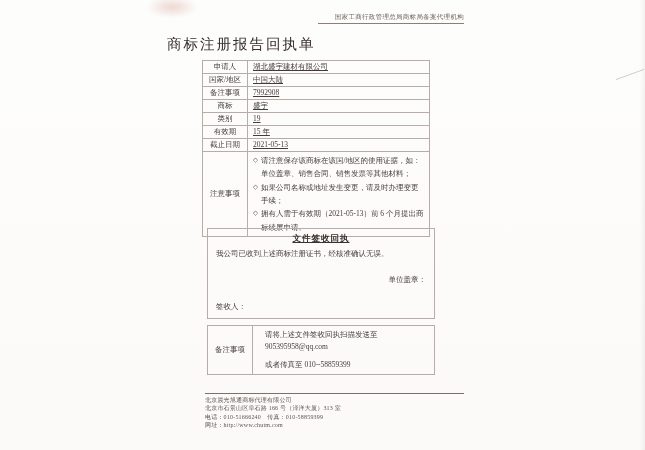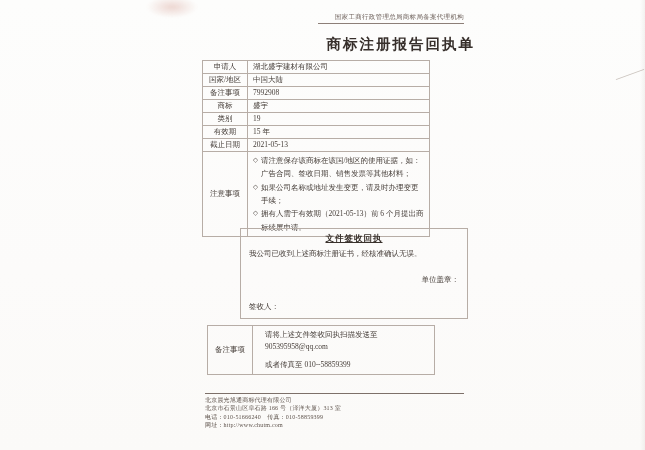--- a/index.html
+++ b/index.html
@@ -28,40 +28,40 @@
     background:linear-gradient(to left, rgba(150,138,128,0.10), rgba(150,138,128,0));
   }
   
   .agency {
     position:absolute; top:13px; left:318px; width:146px;
     text-align:right; font-size:6.5px; letter-spacing:0.3px;
     color:#6d605a; border-bottom:1px solid #8d7f78; padding-bottom:1px;
   }
   .doc-title {
     position:absolute; top:35px; left:167px; width:308px;
-    text-align:right; font-size:14.5px; font-weight:bold;
+    text-align:left; font-size:14.5px; font-weight:normal;
     letter-spacing:2px; color:#372f2b;
   }
   
   .info-table {
     position:absolute; left:202px; top:60px; width:228px;
     border-collapse:collapse; font-size:7.5px; color:#443c37;
   }
   .info-table td { border:1px solid #b7ada6; height:13px; line-height:1.1; }
   .info-table td.lbl { width:45px; text-align:center; padding:0 2px; }
-  .info-table td.val { padding-left:5px; }
+  .info-table td.val { padding-left:5px;text-decoration:underline; }
   .info-table td.notes-cell {
     height:62px; vertical-align:top; padding:2px 5px 2px 5px;
   }
   .note-item { display:flex; gap:3px; line-height:1.78; }
   .note-item .diamond { flex:0 0 auto; font-family:"DejaVu Sans",sans-serif; font-size:6.5px; line-height:2.05; }
   
   .receipt {
     position:absolute; left:207px; top:228px; width:228px; height:91px;
-    border:1px solid #b7ada6; font-size:7.5px; padding:4px 8px 0 8px; color:#443c37;margin-left:33px;
+    border:1px solid #b7ada6; font-size:7.5px; padding:4px 8px 0 8px; color:#443c37;
   }
   .receipt-title {
     text-align:center; font-weight:bold; font-size:8.5px; letter-spacing:1px;
     text-decoration:underline; color:#3a322d;
   }
   .receipt-statement { margin-top:4px; }
   .receipt-stamp { margin-top:16px;text-align:right; }
   .receipt-signer { margin-top:17px; }
   .receipt-date { margin-top:1px; }
   
@@ -122,21 +122,21 @@
       </tr>
       <tr>
         <td class="lbl">截止日期</td>
         <td class="val">2021-05-13</td>
       </tr>
       <tr>
         <td class="lbl">注意事项</td>
         <td class="notes-cell">
           <div class="note-item">
             <span class="diamond">◇</span>
-            <span>请注意保存该商标在该国/地区的使用证据，如：广告合同、签收日期、销售发票等其他材料；</span>
+            <span>请注意保存该商标在该国/地区的使用证据，如：单位盖章、销售合同、销售发票等其他材料；</span>
           </div>
           <div class="note-item">
             <span class="diamond">◇</span>
             <span>如果公司名称或地址发生变更，请及时办理变更手续；</span>
           </div>
           <div class="note-item">
             <span class="diamond">◇</span>
             <span>拥有人需于有效期（2021-05-13）前 6 个月提出商标续展申请。</span>
           </div>
         </td>

